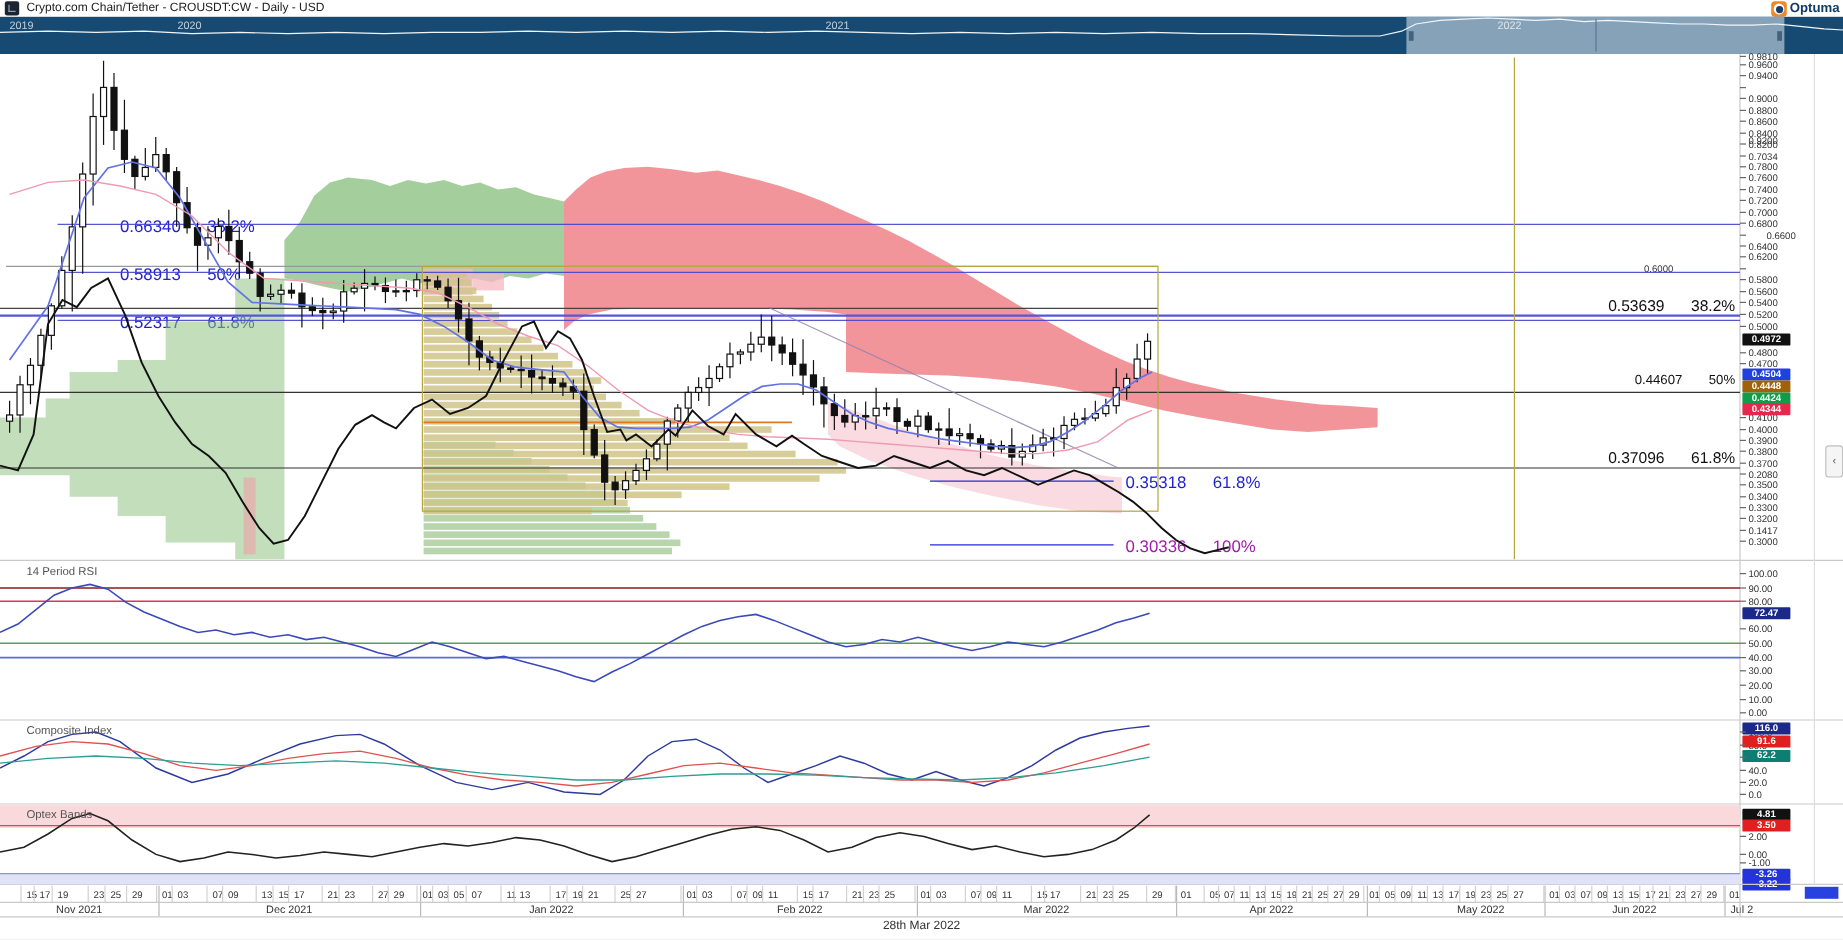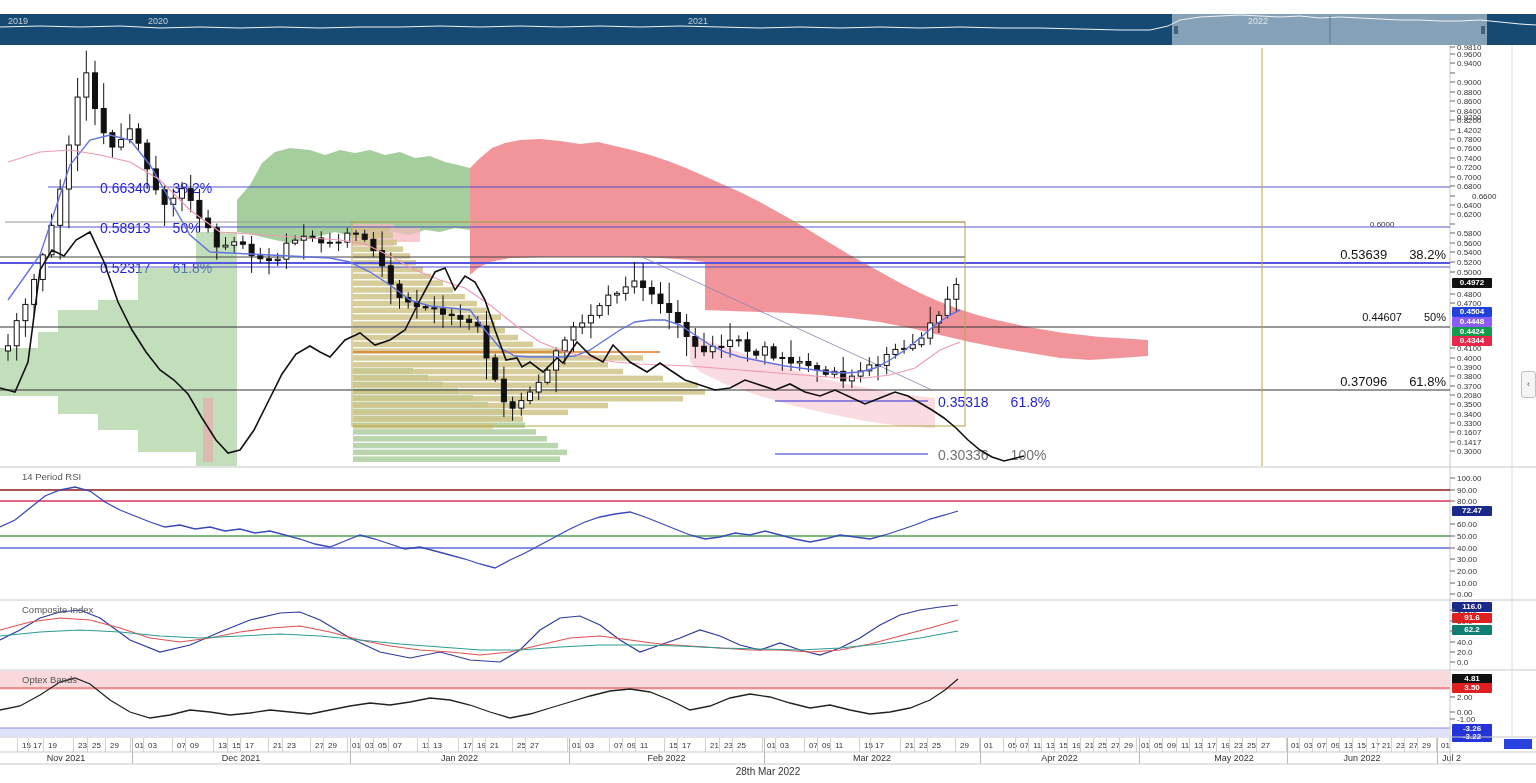--- a/index.html
+++ b/index.html
@@ -32,48 +32,56 @@
   #footer-date{left:0;top:766px;width:1536px;text-align:center;font-size:10px;color:#333;}
   #collapse-btn{left:1521px;top:371px;width:13px;height:25px;background:#f5f5f5;border:1px solid #c0c0c0;border-radius:3px;font-size:9px;color:#555;text-align:center;line-height:24px;cursor:pointer;}
   #datebar-endbox{left:1504px;top:739px;width:28px;height:10px;background:#2742df;}
   svg{position:absolute;left:0;top:0;}
 </style>
 </head>
 <body>
 
 <div id="screen">
 
+  <div id="titlebar" class="abs">
+    <div id="app-icon" class="abs"></div>
+    <div id="chart-title" class="abs">Crypto.com Chain/Tether - CROUSDT:CW - Daily - USD</div>
+    <div id="optuma-logo" class="abs">
+      <div id="optuma-icon"></div>
+      <span id="optuma-text">Optuma</span>
+    </div>
+  </div>
 
   <div id="timeline" class="abs"></div>
   <div id="timeline-window" class="abs"></div>
   <div id="labels-layer" class="abs" style="left:0;top:0;width:1536px;height:783px;pointer-events:none;">
       <div class="abs" style="left: 8px; top: 16px; font-size: 9px; color: rgb(195, 207, 218);">2019</div>
       <div class="abs" style="left: 148px; top: 16px; font-size: 9px; color: rgb(195, 207, 218);">2020</div>
       <div class="abs" style="left: 688px; top: 16px; font-size: 9px; color: rgb(195, 207, 218);">2021</div>
       <div class="abs" style="left: 1248px; top: 16px; font-size: 9px; color: rgb(223, 230, 236);">2022</div>
       <div class="abs" style="left: 1174px; top: 26px; width: 4px; height: 8px; background: rgb(68, 97, 126);"></div>
       <div class="abs" style="left: 1481px; top: 26px; width: 4px; height: 8px; background: rgb(68, 97, 126);"></div>
       <div class="abs fib-label" style="left: 100px; top: 180px; color: rgb(31, 31, 212); font-size: 14px;"><span>0.66340</span><span class="pct">38.2%</span></div>
       <div class="abs fib-label" style="left: 100px; top: 220px; color: rgb(31, 31, 212); font-size: 14px;"><span>0.58913</span><span class="pct">50%</span></div>
       <div class="abs fib-label" style="left: 100px; top: 260px; color: rgb(31, 31, 212); font-size: 14px;"><span>0.52317</span><span class="pct">61.8%</span></div>
       <div class="abs fib-label" style="right: 90px; top: 247px; color: rgb(17, 17, 17); font-size: 13px;"><span>0.53639</span><span class="pct">38.2%</span></div>
       <div class="abs fib-label" style="right: 90px; top: 311px; color: rgb(17, 17, 17); font-size: 11px;"><span>0.44607</span><span class="pct">50%</span></div>
       <div class="abs fib-label" style="right: 90px; top: 374px; color: rgb(17, 17, 17); font-size: 13px;"><span>0.37096</span><span class="pct">61.8%</span></div>
       <div class="abs fib-label" style="left: 938px; top: 394px; color: rgb(31, 31, 212); font-size: 14px;"><span>0.35318</span><span class="pct">61.8%</span></div>
-      <div class="abs fib-label" style="left: 938px; top: 447px; color: #737373; font-size: 14px;"><span>0.30336</span><span class="pct">100%</span></div>
+      <div class="abs fib-label" style="left: 938px; top: 447px; color: #a21caf; font-size: 14px;"><span>0.30336</span><span class="pct">100%</span></div>
       <div class="abs tick" style="left: 1457px; top: 42.5px;">0.9810</div>
       <div class="abs tick" style="left: 1457px; top: 49.5px;">0.9600</div>
       <div class="abs tick" style="left: 1457px; top: 58.5px;">0.9400</div>
       <div class="abs tick" style="left: 1457px; top: 68.5px; margin-top: 44px;">0.9200</div>
       <div class="abs tick" style="left: 1457px; top: 77.5px;">0.9000</div>
       <div class="abs tick" style="left: 1457px; top: 87.5px;">0.8800</div>
       <div class="abs tick" style="left: 1457px; top: 96.5px;">0.8600</div>
       <div class="abs tick" style="left: 1457px; top: 106.5px;">0.8400</div>
       <div class="abs tick" style="left: 1457px; top: 115.5px;">0.8200</div>
-      <div class="abs tick" style="left: 1457px; top: 125.5px;">1.4202</div>
+      <div class="abs tick" style="left: 1457px; top: 125.5px;">0.7034</div>
       <div class="abs tick" style="left: 1457px; top: 134.5px;">0.7800</div>
       <div class="abs tick" style="left: 1457px; top: 143.5px;">0.7600</div>
       <div class="abs tick" style="left: 1457px; top: 153.5px;">0.7400</div>
       <div class="abs tick" style="left: 1457px; top: 162.5px;">0.7200</div>
       <div class="abs tick" style="left: 1457px; top: 172.5px;">0.7000</div>
       <div class="abs tick" style="left: 1457px; top: 181.5px;">0.6800</div>
       <div class="abs tick" style="left: 1457px; top: 191.5px; padding-left: 15px;">0.6600</div>
       <div class="abs tick" style="left: 1457px; top: 200.5px;">0.6400</div>
       <div class="abs tick" style="left: 1457px; top: 209.5px;">0.6200</div>
       <div class="abs tick" style="left: 1370px; top: 219.5px;">0.6000</div>
@@ -86,26 +94,26 @@
       <div class="abs tick" style="left: 1457px; top: 298.5px;">0.4700</div>
       <div class="abs tick" style="left: 1457px; top: 343.5px;">0.4100</div>
       <div class="abs tick" style="left: 1457px; top: 353.5px;">0.4000</div>
       <div class="abs tick" style="left: 1457px; top: 362.5px;">0.3900</div>
       <div class="abs tick" style="left: 1457px; top: 371.5px;">0.3800</div>
       <div class="abs tick" style="left: 1457px; top: 381.5px;">0.3700</div>
       <div class="abs tick" style="left: 1457px; top: 390.5px;">0.2080</div>
       <div class="abs tick" style="left: 1457px; top: 399.5px;">0.3500</div>
       <div class="abs tick" style="left: 1457px; top: 409.5px;">0.3400</div>
       <div class="abs tick" style="left: 1457px; top: 418.5px;">0.3300</div>
-      <div class="abs tick" style="left: 1457px; top: 427.5px;">0.1607</div>
+      <div class="abs tick" style="left: 1457px; top: 427.5px;">0.3200</div>
       <div class="abs tick" style="left: 1457px; top: 437.5px;">0.1417</div>
       <div class="abs tick" style="left: 1457px; top: 446.5px;">0.3000</div>
       <div class="abs badge" style="top: 278px; background: rgb(17, 17, 17);">0.4972</div>
       <div class="abs badge" style="top: 307px; background: rgb(33, 65, 222);">0.4504</div>
-      <div class="abs badge" style="top: 317px; background: #8b5cf6;">0.4448</div>
+      <div class="abs badge" style="top: 317px; background: #a16207;">0.4448</div>
       <div class="abs badge" style="top: 327px; background: rgb(17, 156, 74);">0.4424</div>
       <div class="abs badge" style="top: 336px; background: rgb(232, 39, 77);">0.4344</div>
       <div class="abs tick" style="left: 1457px; top: 473.5px;">100.00</div>
       <div class="abs tick" style="left: 1457px; top: 485.5px;">90.00</div>
       <div class="abs tick" style="left: 1457px; top: 496.5px;">80.00</div>
       <div class="abs tick" style="left: 1457px; top: 519.5px;">60.00</div>
       <div class="abs tick" style="left: 1457px; top: 531.5px;">50.00</div>
       <div class="abs tick" style="left: 1457px; top: 543.5px;">40.00</div>
       <div class="abs tick" style="left: 1457px; top: 554.5px;">30.00</div>
       <div class="abs tick" style="left: 1457px; top: 566.5px;">20.00</div>

